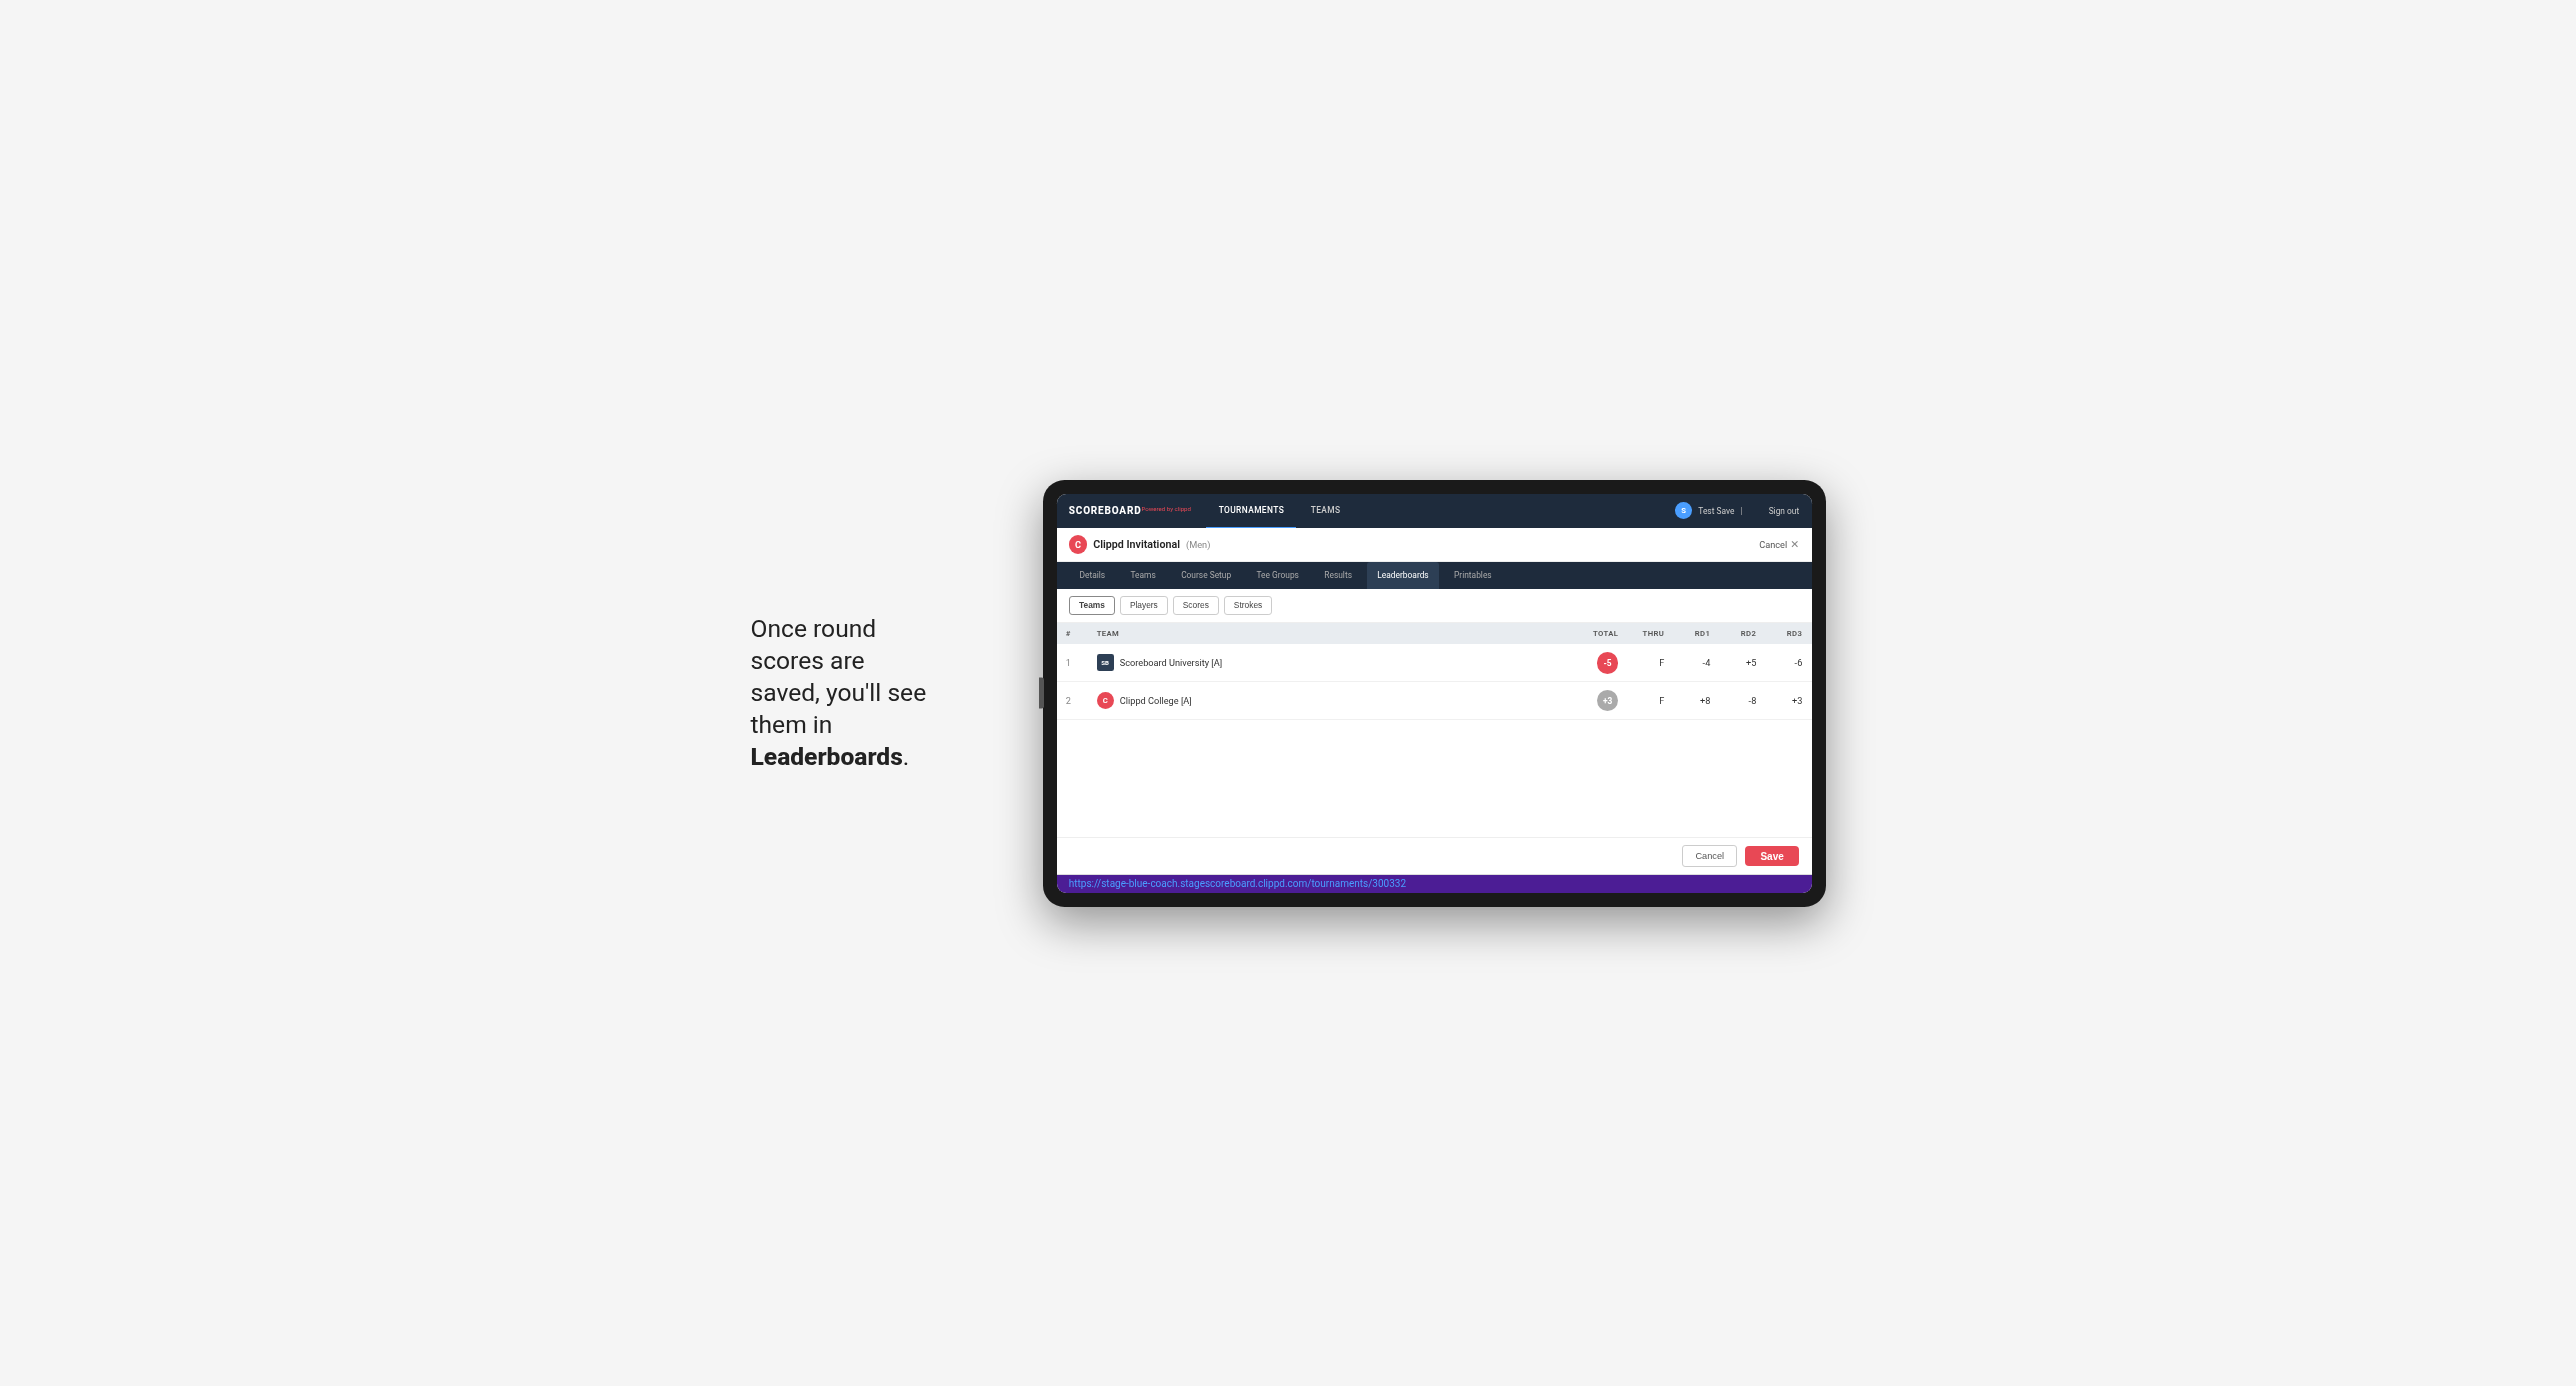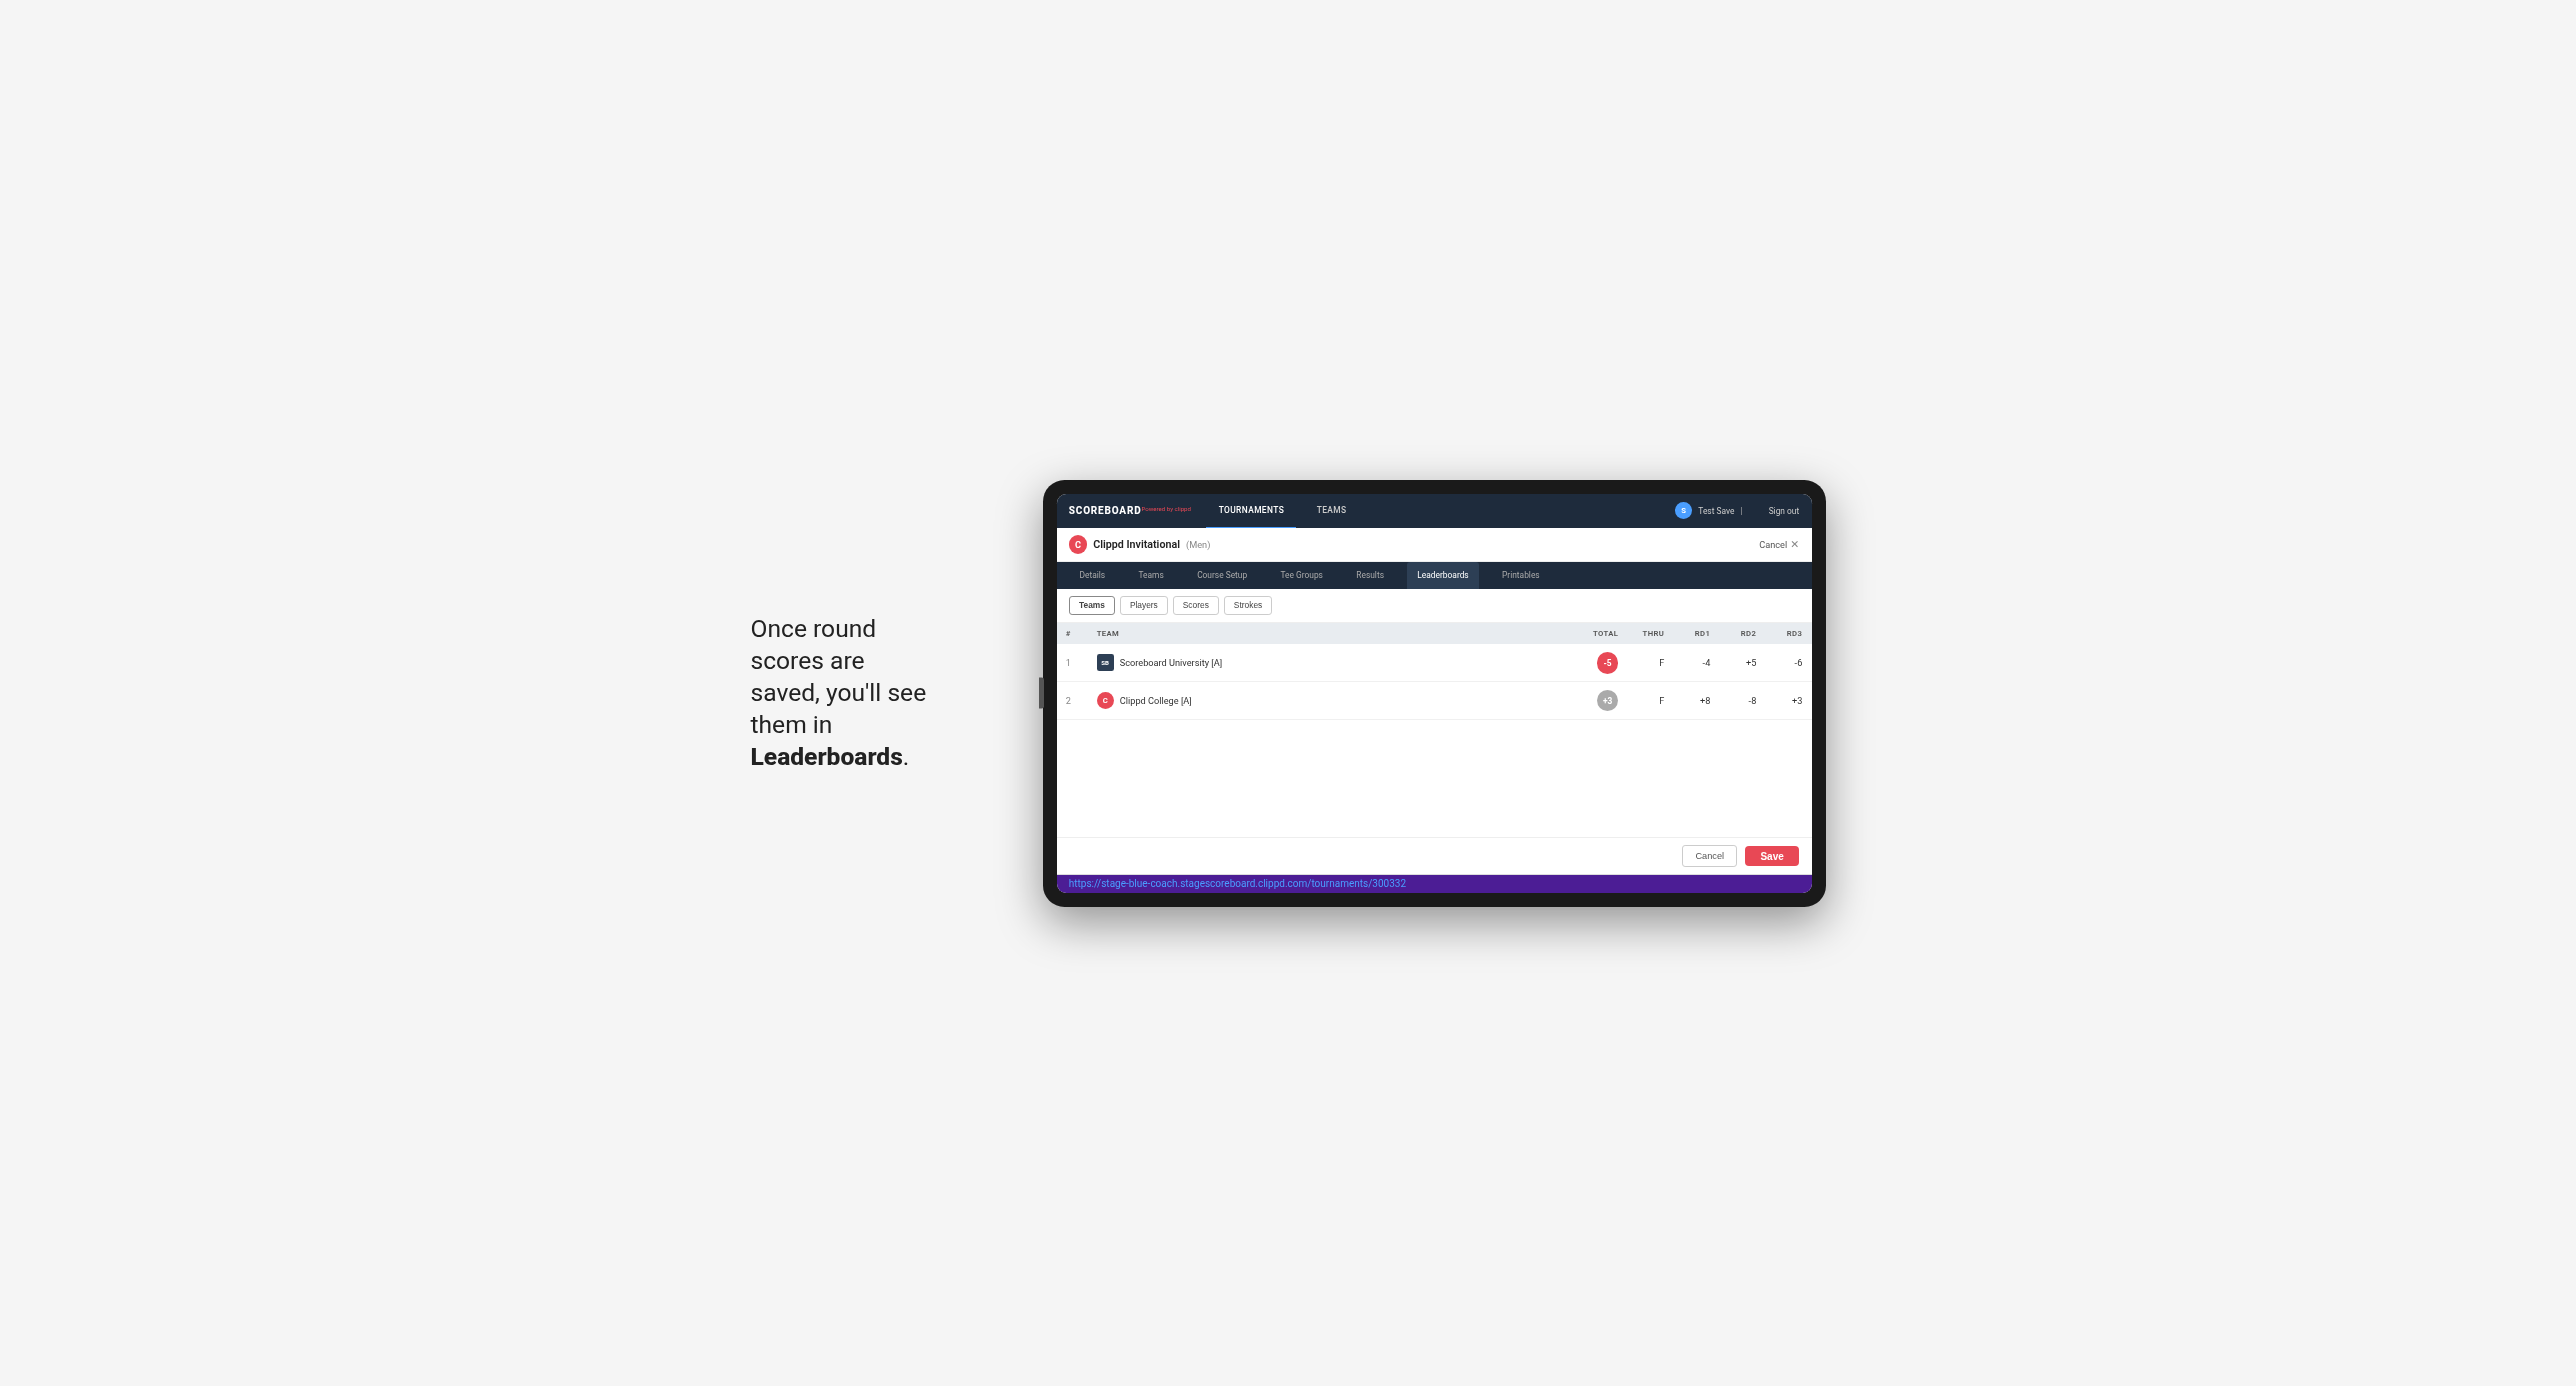--- a/index.html
+++ b/index.html
@@ -73,21 +73,21 @@
     }
     .navbar-brand .powered-by {
       font-size: 6.1px;
       color: #aaa;
     }
     .navbar-brand .powered-by span {
       color: #e84855;
     }
     .navbar-nav {
       display: flex;
-      gap: 8px;
+      gap: 2px;
       flex: 1;
     }
     .nav-item {
       padding: 0 12.3px;
       height: 34px;
       display: flex;
       align-items: center;
       color: #ccc;
       font-size: 8.4px;
       font-weight: 500;
@@ -172,21 +172,21 @@
     .cancel-x {
       font-size: 10.7px;
       color: #888;
     }
 
     
     .sub-nav {
       display: flex;
       background: #1e2b3c;
       padding: 0 12.3px;
-      gap: 12px;
+      gap: 4px;
     }
     .sub-nav-item {
       padding: 7.7px 10.7px;
       color: #aaa;
       font-size: 8.4px;
       cursor: pointer;
       border-bottom: 1.5px solid transparent;
     }
     .sub-nav-item.active {
       color: #fff;

